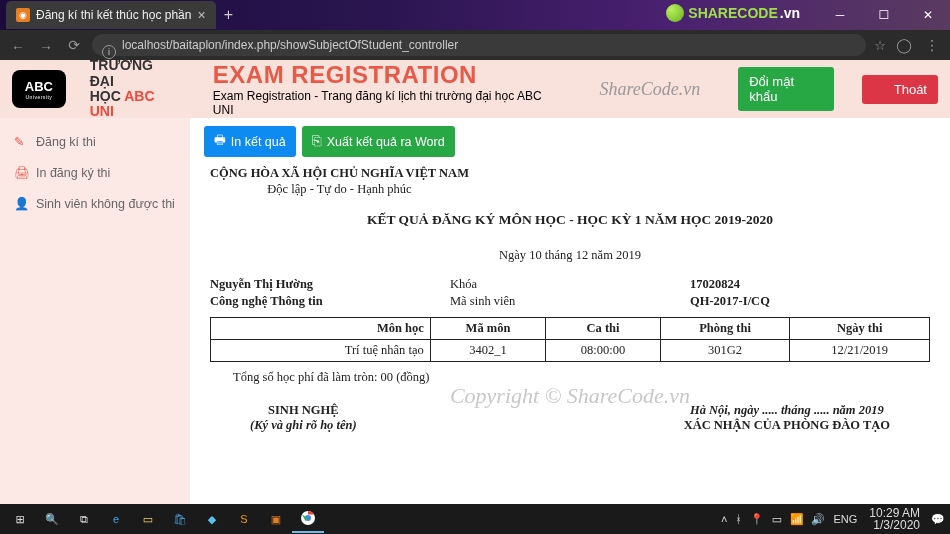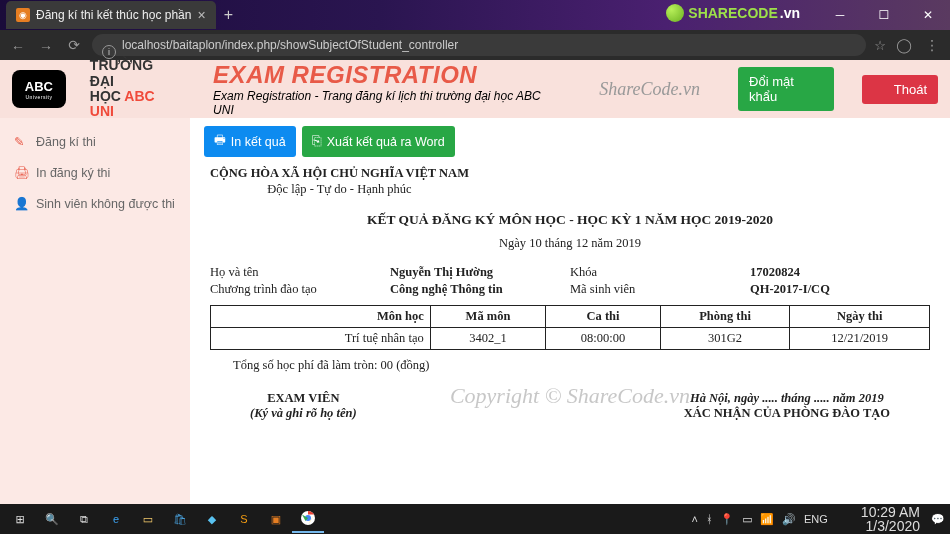--- a/index.html
+++ b/index.html
@@ -25,21 +25,21 @@
 
   
   .app { background:#fff; height:calc(100% - 60px - 30px); display:flex; flex-direction:column; }
   .appheader { height:58px; background:#f9e1dc; display:flex; align-items:center; padding:0 12px; gap:24px; }
   .logo { width:56px; height:38px; background:#000; border-radius:8px; display:flex; flex-direction:column; align-items:center; justify-content:center; color:#fff; font-size:13px; font-weight:700; position:relative; }
   .logo .uni { font-size:5px; letter-spacing:.5px; font-weight:400; }
   .brand { line-height:1.1; }
   .brand .l1 { font-weight:700; font-size:14px; color:#333; }
   .brand .l2 { font-weight:700; font-size:14px; color:#333; }
   .brand .l2 span.abc { color:#f04a3a; }
-  .titleblock { margin-left:10px;font-style:italic; }
+  .titleblock { margin-left:10px; }
   .titleblock h1 { color:#e85a48; font-size:24px; font-weight:700; letter-spacing:.5px; }
   .titleblock .sub { color:#000000; font-size:12px; }
   .hdrspace { flex:1; }
   .watermark1 { color:#999; font-size:18px; font-style:italic; margin-right:10px; font-family:Georgia,serif; }
   .btng { padding:7px 11px; border-radius:3px; color:#fff; font-size:13px; margin-left:4px; cursor:pointer; }
   .btng.green { background:#28a745; }
   .btng.red { background:#dc3545;padding-left:32px; }
 
   
   .appbody { flex:1; display:flex; overflow:hidden; }
@@ -51,21 +51,21 @@
   .actions { display:flex; gap:6px; margin-bottom:8px; }
   .btn { padding:5px 10px; border-radius:3px; color:#fff; font-size:12.5px; display:flex; align-items:center; gap:5px; }
   .btn.blue { background:#0d8bf0; }
   .btn.green { background:#28a745; }
 
   .doc { padding:0 6px; color:#222; font-family:"Times New Roman",serif; font-size:12.5px; }
   .dochead { display:flex; justify-content:space-between; margin-top:2px; }
   .dochead .left, .dochead .right { text-align:center; line-height:1.3; }
   .dochead .bold { font-weight:700; }
   .doctitle { text-align:center; font-weight:700; margin-top:14px; font-size:13.5px; }
-  .docdate { text-align:center; margin-top:8px; }
+  .docdate { text-align:center; margin-top:20px; }
 
   .info { display:flex; margin-top:14px; font-size:12.5px; }
   .info .col { flex:1; }
   .info .lbl { display:inline-block; width:120px; }
   .info .val { font-weight:700; display:inline-block; }
   .info .row { margin-bottom:2px; }
 
   table.res { width:100%; border-collapse:collapse; margin-top:6px; font-size:12.5px; }
   table.res th, table.res td { border:1px solid #222; padding:3px 6px; text-align:center; }
   table.res th:first-child, table.res td:first-child { text-align:right; padding-left:24px; }
@@ -79,21 +79,21 @@
 
   .bigwm { position:absolute; left:50%; top:72%; transform:translate(-50%,-50%); font-family:Georgia,serif; font-style:italic; font-size:22px; color:rgba(130,130,130,.45); text-shadow:0 1px 0 rgba(255,255,255,.6); pointer-events:none; }
 
   
   .taskbar { height:30px; background:#1a1a1a; display:flex; align-items:center; color:#ddd; font-size:11px; padding-left:4px; }
   .taskbar .tb { width:32px; height:28px; display:flex; align-items:center; justify-content:center; }
   .tb.active { border-bottom:2px solid #76b9ed; }
   .taskbar .spacer { flex:1; }
   .tray { display:flex; align-items:center; gap:8px; padding:0 6px; }
   .clock { text-align:right; line-height:1; padding:0 6px; }
-  .clock div { font-size:14px;margin-left:21px; }
+  .clock div { font-size:12px; }
   .notif { width:24px; height:28px; display:flex; align-items:center; justify-content:center; }
 </style>
 </head>
 <body>
 
 <div class="titlebar">
   <div class="tab">
     <span class="favicon">◉</span>
     <span>Đăng kí thi kết thúc học phần</span>
     <span class="close">×</span>
@@ -177,24 +177,20 @@
           <div class="right">
             <div class="bold">CỘNG HÒA XÃ HỘI CHỦ NGHĨA VIỆT NAM</div>
             <div>Độc lập - Tự do - Hạnh phúc</div>
           </div>
         </div>
 
         <div class="doctitle">KẾT QUẢ ĐĂNG KÝ MÔN HỌC - HỌC KỲ 1 NĂM HỌC 2019-2020</div>
         <div class="docdate">Ngày 10 tháng 12 năm 2019</div>
 
         <div class="info">
-          <div class="col">
-            <div class="row"><span class="lbl">Họ và tên</span></div>
-            <div class="row"><span class="lbl">Chương trình đào tạo</span></div>
-          </div>
           <div class="col">
             <div class="row"><span class="val">Nguyễn Thị Hường</span></div>
             <div class="row"><span class="val">Công nghệ Thông tin</span></div>
           </div>
           <div class="col">
             <div class="row"><span class="lbl">Khóa</span></div>
             <div class="row"><span class="lbl">Mã sinh viên</span></div>
           </div>
           <div class="col">
             <div class="row"><span class="val">17020824</span></div>
@@ -220,21 +216,21 @@
               <td>301G2</td>
               <td>12/21/2019</td>
             </tr>
           </tbody>
         </table>
 
         <div class="total">Tổng số học phí đã làm tròn: 00 (đồng)</div>
 
         <div class="sigs">
           <div>
-            <div class="bold">EXAM VIÊN</div>
+            <div class="bold">SINH NGHỆ</div>
             <div class="it">(Ký và ghi rõ họ tên)</div>
           </div>
           <div>
             <div class="it">Hà Nội, ngày ..... tháng ..... năm 2019</div>
             <div class="bold">XÁC NHẬN CỦA PHÒNG ĐÀO TẠO</div>
           </div>
         </div>
       </div>
 
       <div class="bigwm">Copyright © ShareCode.vn</div>

